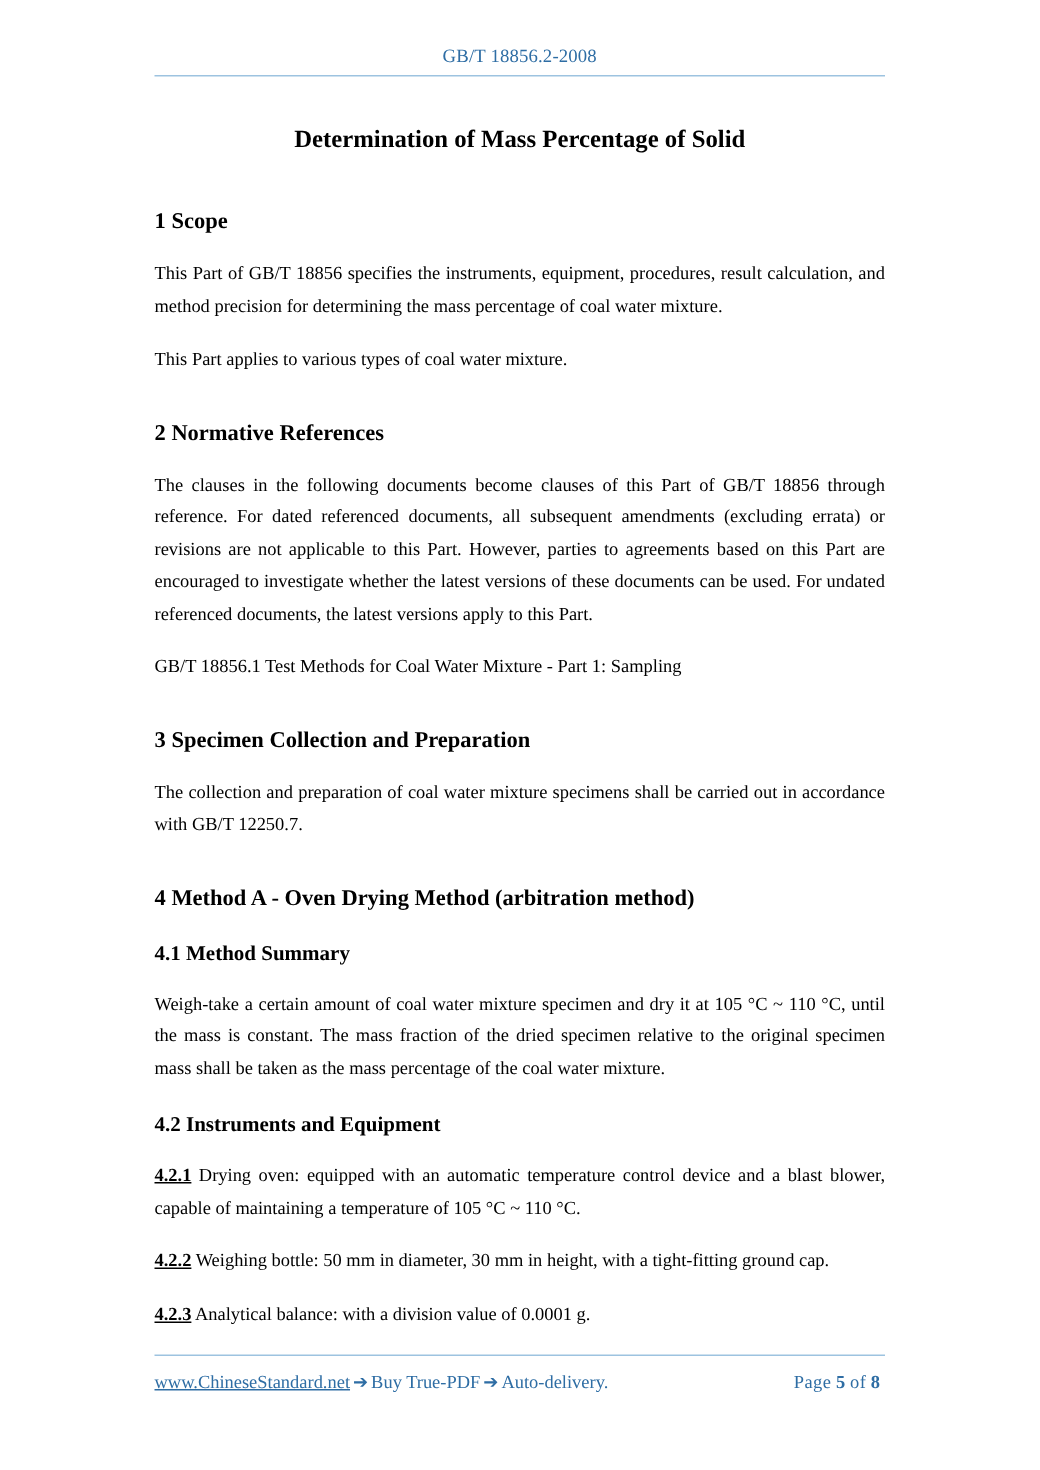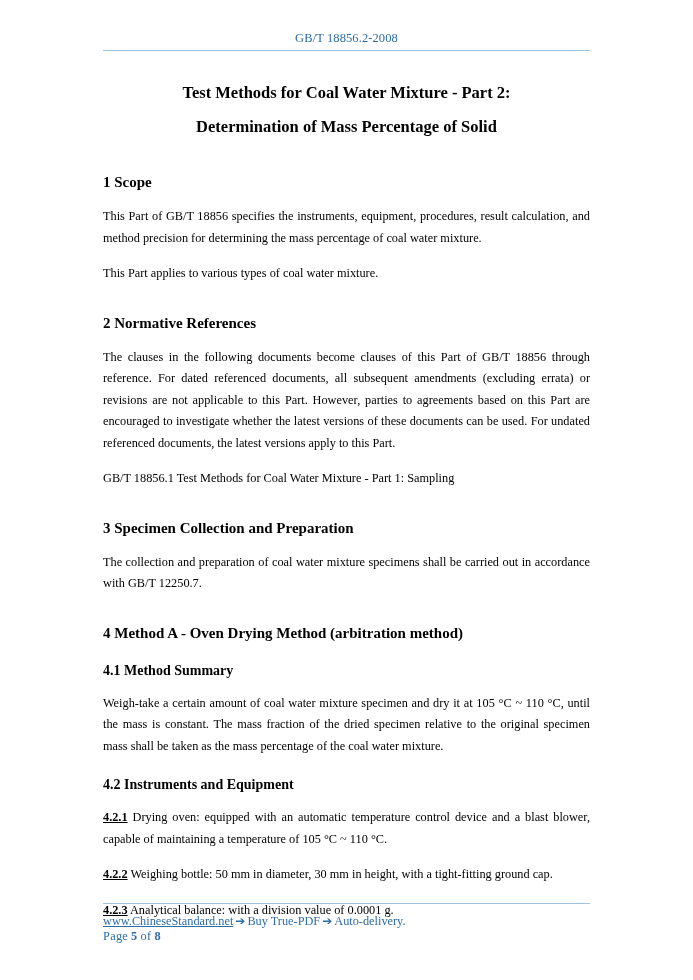--- a/index.html
+++ b/index.html
@@ -104,21 +104,20 @@
   .page-footer {
     position: absolute;
     left: 103px;
     top: 914px;
     width: 487px;
     display: flex;
     align-items: baseline;
     justify-content: space-between;
     color: #2e6da4;
     font-size: 12.3px;
-    flex-direction: column;
   }
   .footer-left {
     white-space: nowrap;
   }
   .footer-left .site-link {
     color: #2e6da4;
     text-decoration: underline;
   }
   .footer-left .arrow {
     font-family: "DejaVu Sans", sans-serif;
@@ -141,21 +140,20 @@
 <div class="page">
 
   <div class="page-header">
     <span class="std-no">GB/T 18856.2-2008</span>
   </div>
   <div class="header-rule"></div>
 
   <div class="content">
 
     <div class="doc-title">
-      <span>Test Methods for Coal Water Mixture - Part 2:</span>
       <span class="line2">Determination of Mass Percentage of Solid</span>
     </div>
 
     <h2 class="section-heading">1 Scope</h2>
     <p class="body-text">This Part of GB/T 18856 specifies the instruments, equipment, procedures, result calculation, and method precision for determining the mass percentage of coal water mixture.</p>
     <p class="body-text flush gap-small">This Part applies to various types of coal water mixture.</p>
 
     <h2 class="section-heading">2 Normative References</h2>
     <p class="body-text">The clauses in the following documents become clauses of this Part of GB/T 18856 through reference. For dated referenced documents, all subsequent amendments (excluding errata) or revisions are not applicable to this Part. However, parties to agreements based on this Part are encouraged to investigate whether the latest versions of these documents can be used. For undated referenced documents, the latest versions apply to this Part.</p>
     <p class="body-text flush gap-small">GB/T 18856.1 Test Methods for Coal Water Mixture - Part 1: Sampling</p>

